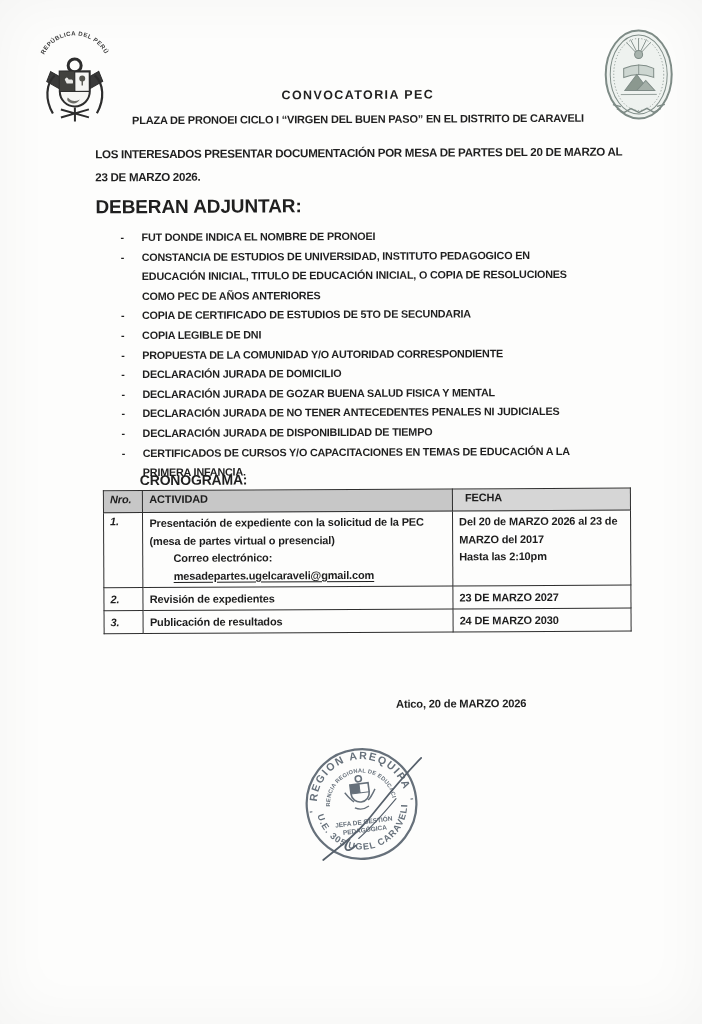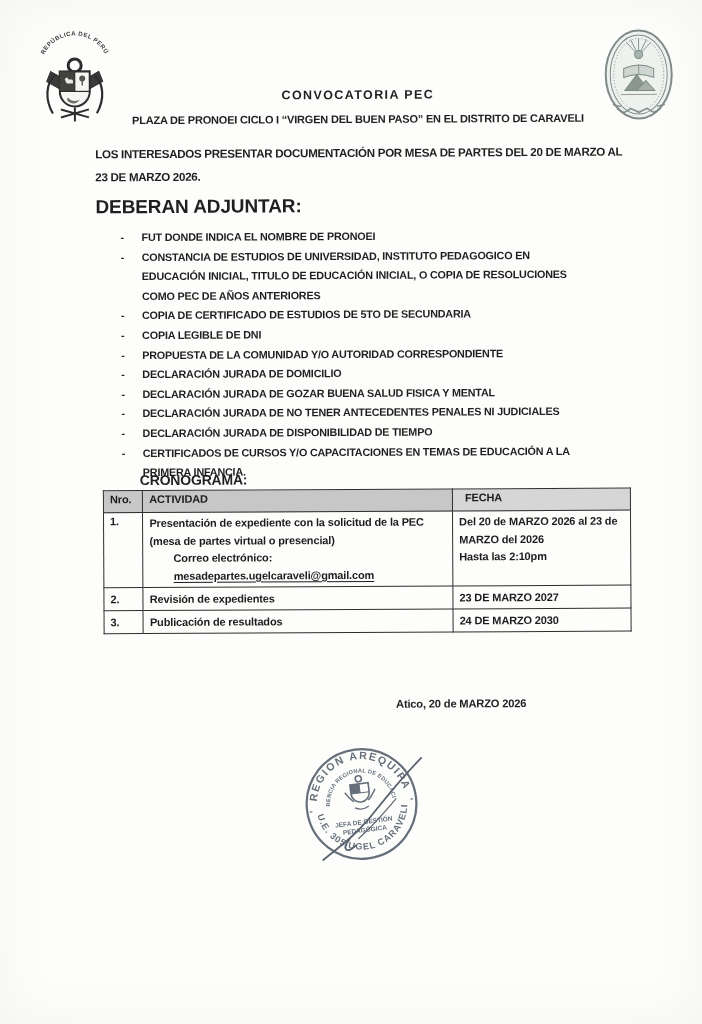--- a/index.html
+++ b/index.html
@@ -23,21 +23,21 @@
   .reqs{position:absolute;left:143px;top:227px;margin:0;padding:0;list-style:none;}
   .reqs li{position:relative;font-weight:bold;font-size:10.8px;letter-spacing:-0.2px;line-height:19.6px;}
   .reqs li::before{content:"-";position:absolute;left:-21px;top:0;}
   .rl{display:block;white-space:nowrap;}
   
   .cron{position:absolute;left:140px;top:471px;font-weight:bold;font-size:14px;letter-spacing:-0.2px;}
   table.schedule{position:absolute;left:103px;top:489px;width:528px;border-collapse:collapse;
                  font-weight:bold;color:#1d1d1d;}
   table.schedule th,table.schedule td{border:1.6px solid #2e2e2e;padding:2px 6px;vertical-align:top;
                  text-align:left;font-size:11px;letter-spacing:-0.15px;}
-  th.c-nro,td.c-nro{width:33px;}
+  th.c-nro,td.c-nro{width:33px;font-style:italic;}
   th.c-act,td.c-act{width:327px;}
   th.c-fec,td.c-fec{width:168px;}
   thead th{height:17px;background:#c7c7c7;}
   thead th.c-fec{background:#d6d6d6;padding-left:12px;}
   td .line{display:block;white-space:nowrap;line-height:17.6px;}
   .ind{margin-left:24px;}
   .email{text-decoration:underline;text-underline-offset:2px;}
   tr.r1 td{height:70px;}
   tr.r2 td,tr.r3 td{height:18px;vertical-align:middle;}
   td.c-fec{font-size:10.8px;letter-spacing:-0.3px;}
@@ -157,21 +157,21 @@
         <tr class="r1">
           <td class="c-nro">1.</td>
           <td class="c-act">
             <span class="line">Presentación de expediente con la solicitud de la PEC</span>
             <span class="line">(mesa de partes virtual o presencial)</span>
             <span class="line ind">Correo electrónico:</span>
             <span class="line ind email">mesadepartes.ugelcaraveli@gmail.com</span>
           </td>
           <td class="c-fec">
             <span class="line">Del 20 de MARZO 2026 al 23 de</span>
-            <span class="line">MARZO del 2026</span>
+            <span class="line">MARZO del 2017</span>
             <span class="line">Hasta las 2:10pm</span>
           </td>
         </tr>
         <tr class="r2">
           <td class="c-nro">2.</td>
           <td class="c-act">Revisión de expedientes</td>
           <td class="c-fec">23 DE MARZO 2027</td>
         </tr>
         <tr class="r3">
           <td class="c-nro">3.</td>

